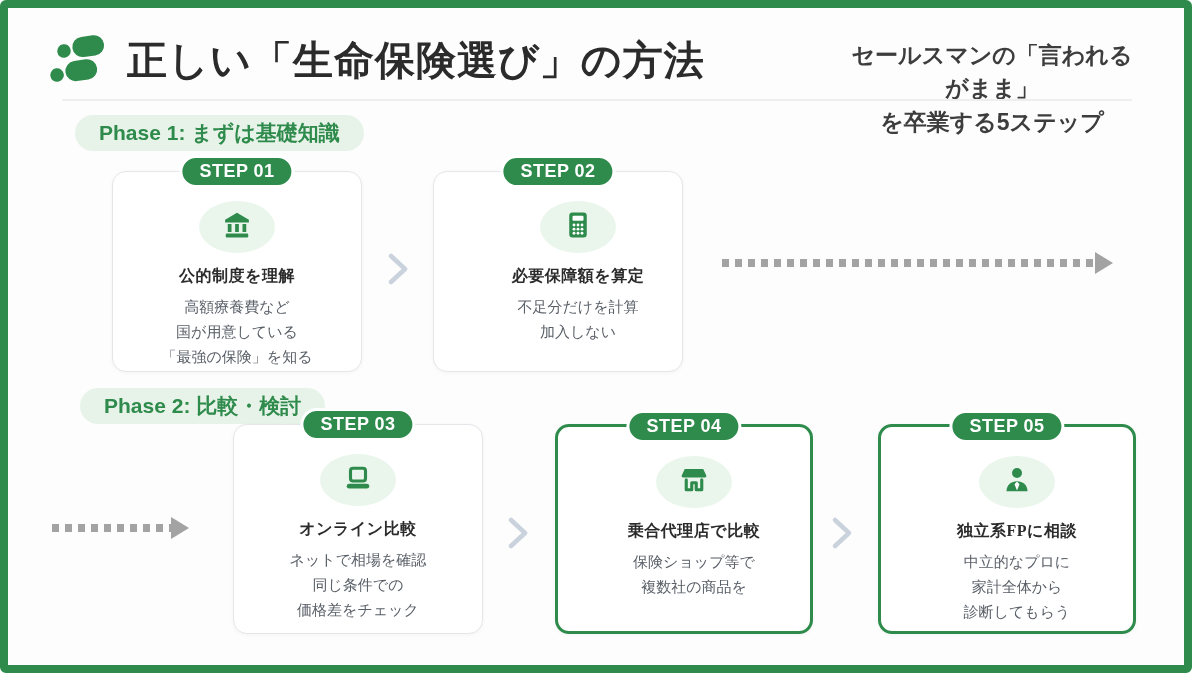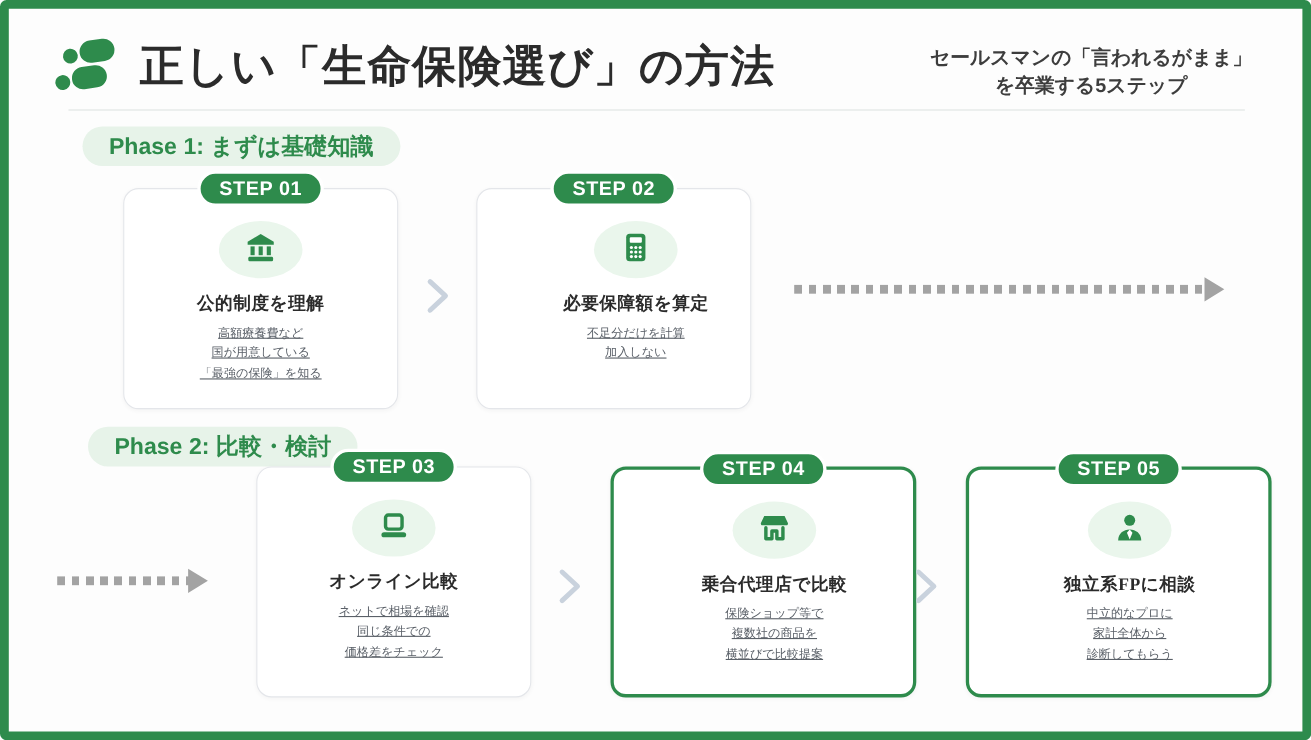--- a/index.html
+++ b/index.html
@@ -15,47 +15,47 @@
   }
   *{box-sizing:border-box;margin:0;padding:0;}
   html,body{width:1192px;height:673px;}
   body{font-family:"Liberation Sans","DejaVu Sans",sans-serif;background:#fff;}
   .canvas{position:relative;width:1192px;height:673px;background:#fdfdfd;overflow:hidden;}
   .frame{position:absolute;inset:0;border:8px solid var(--green);border-radius:6px;pointer-events:none;z-index:20;}
 
   
   .footprints{position:absolute;left:50px;top:32px;}
   .page-title{position:absolute;left:127px;top:33px;font-size:40px;font-weight:700;color:var(--dark);letter-spacing:1px;white-space:nowrap;}
-  .subtitle{position:absolute;left:842px;top:39px;width:300px;text-align:center;font-size:18px;font-weight:700;color:#3d3d3d;line-height:1.45;}
+  .subtitle{position:absolute;left:842px;top:39px;width:300px;text-align:center;font-size:23px;font-weight:700;color:#3d3d3d;line-height:1.45;}
   .divider{position:absolute;left:62px;top:99px;width:1070px;height:2px;background:#ecefee;border-radius:1px;}
 
   
   .phase{position:absolute;background:var(--light-green);color:var(--green);font-weight:800;font-size:21px;padding:4px 24px;border-radius:22px;white-space:nowrap;}
   .phase-1{left:75px;top:115px;}
   .phase-2{left:80px;top:388px;}
 
   
   .card{position:absolute;width:250px;background:#fff;border:1.5px solid var(--card-border);border-radius:14px;text-align:center;box-shadow:0 1px 4px rgba(0,0,0,.04);}
   .card.row1{top:171px;height:201px;}
   .card.row2{top:424px;height:210px;}
-  .card.highlight{border:3px solid var(--green);width:278px;padding-left:20px;}
+  .card.highlight{border:3px solid var(--green);width:258px;padding-left:20px;}
   .card-1{left:112px;}
   .card-2{left:433px;padding-left:40px;}
   .card-3{left:233px;}
   .card-4{left:555px;}
   .card-5{left:878px;}
 
   .step-badge{position:absolute;top:-17px;left:50%;transform:translateX(-50%);background:var(--green);color:#fff;font-weight:800;font-size:18px;letter-spacing:.5px;padding:3px 17px;border-radius:18px;border:3px solid #fff;white-space:nowrap;z-index:2;}
 
   .icon-wrap{position:relative;height:62px;margin-top:24px;display:flex;align-items:center;justify-content:center;}
   .icon-glow{position:absolute;width:76px;height:52px;background:var(--glow-green);border-radius:50%;}
   .icon-wrap svg{position:relative;z-index:1;}
 
   .card-title{font-size:16px;font-weight:800;color:var(--dark);margin-top:8px;letter-spacing:.5px;font-family:Liberation Serif, serif;}
-  .card-body{margin-top:7px;font-size:11px;color:var(--body);line-height:1.67;text-decoration:underline;}
+  .card-body{margin-top:7px;font-size:15px;color:var(--body);line-height:1.67;}
 
   
   .chevron{position:absolute;z-index:1;}
   .chevron-1{left:387px;top:252px;}
   .chevron-2{left:507px;top:516px;}
   .chevron-3{left:831px;top:516px;}
 
   
   .dots{position:absolute;height:8px;background:repeating-linear-gradient(90deg,var(--dots) 0 7px,transparent 7px 13px);}
   .dots-right{left:722px;top:259px;width:374px;}
@@ -188,21 +188,20 @@
         <svg width="32" height="30" viewBox="0 0 24 24">
           <path d="M4.6 3.2h14.8l2.4 5.2c.3.8-.3 1.6-1.1 1.6H3.3c-.8 0-1.4-.8-1.1-1.6l2.4-5.2z" fill="#2e8b4c"></path>
           <path d="M5.8 11.8v8h4.4v-5.6h3.6v5.6h4.4v-8" fill="none" stroke="#2e8b4c" stroke-width="2.5" stroke-linecap="round" stroke-linejoin="round"></path>
         </svg>
       </span>
     </div>
     <div class="card-title">乗合代理店で比較</div>
     <div class="card-body">
       <div>保険ショップ等で</div>
       <div>複数社の商品を</div>
-      <div>横並びで比較提案</div>
     </div>
   </div>
 
   <span class="chevron chevron-3">
     <svg width="22" height="34" viewBox="0 0 22 34" fill="none" stroke="#c9d2dd" stroke-width="4.5" stroke-linecap="round" stroke-linejoin="round">
       <polyline points="4,4 18,17 4,30"></polyline>
     </svg>
   </span>
 
   <div class="card row2 card-5 highlight">

